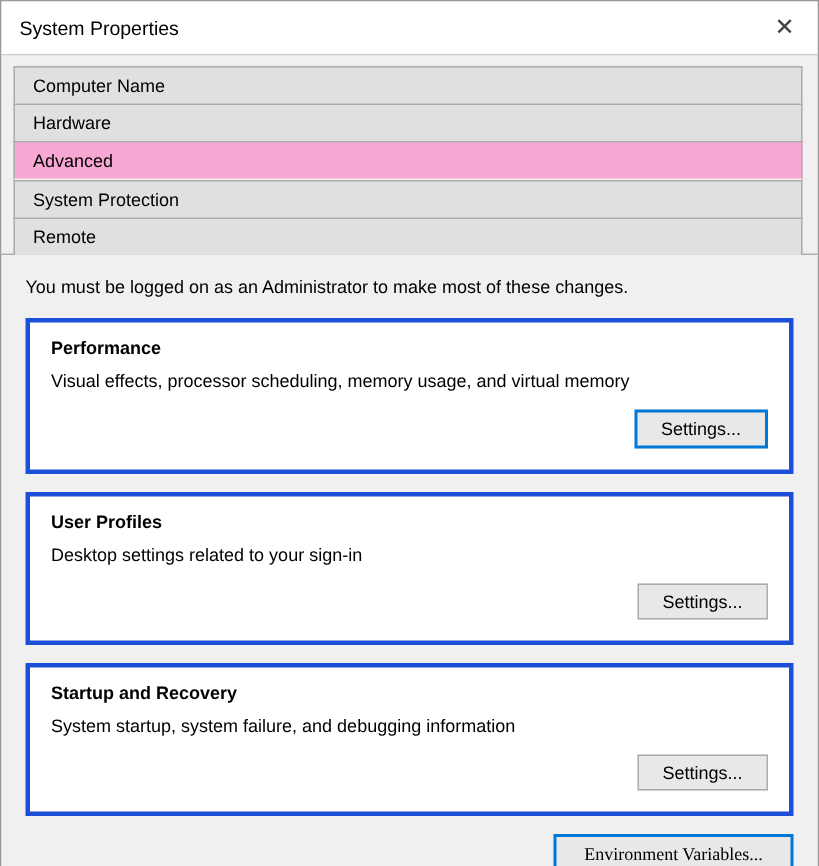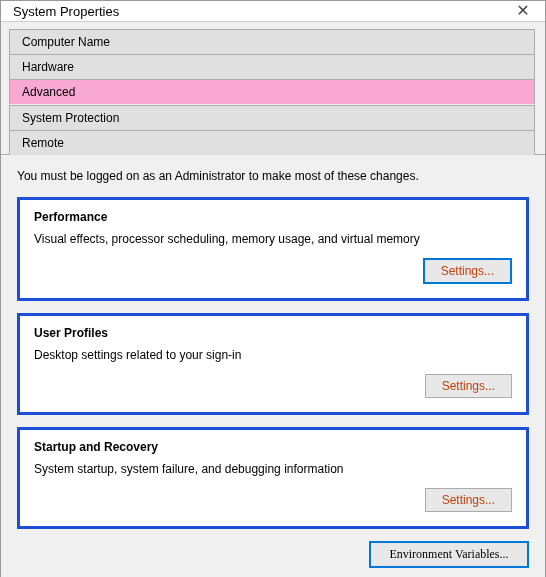--- a/index.html
+++ b/index.html
@@ -25,21 +25,21 @@
       box-shadow: 2px 2px 8px rgba(0,0,0,0.4);
     }
 
     .title-bar {
       background: #fff;
       border-bottom: 1px solid #ccc;
       padding: 8px 12px;
       display: flex;
       align-items: center;
       justify-content: space-between;
-      height: 21px;
+      height: 36px;
     }
 
     .title-bar-title {
       font-size: 13px;
       font-weight: 400;
       color: #000;
     }
 
     .close-btn {
       width: 20px;
@@ -121,21 +121,21 @@
       display: flex;
       justify-content: flex-end;
     }
 
     .btn {
       padding: 4px 16px;
       border: 1px solid #acacac;
       background: #e8e8e8;
       cursor: pointer;
       font-size: 12px;
-      color: #c2410c;
+      color: #000000;
       min-width: 80px;
       text-align: center;
     }
 
     .btn-primary {
       border: 2px solid #0078d7;
       background: #e8e8e8;
     }
 
     .env-btn-row {

